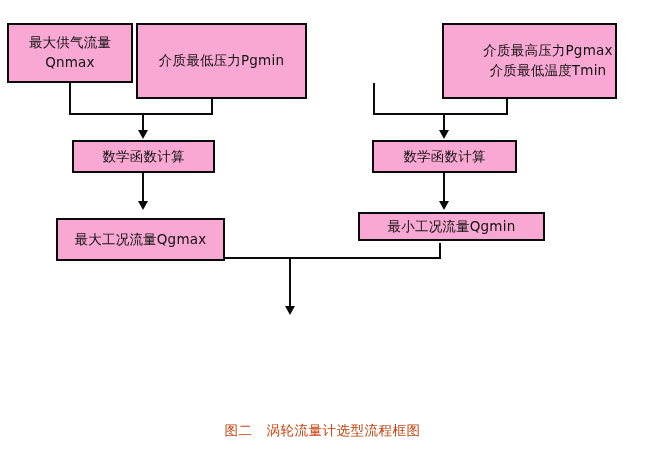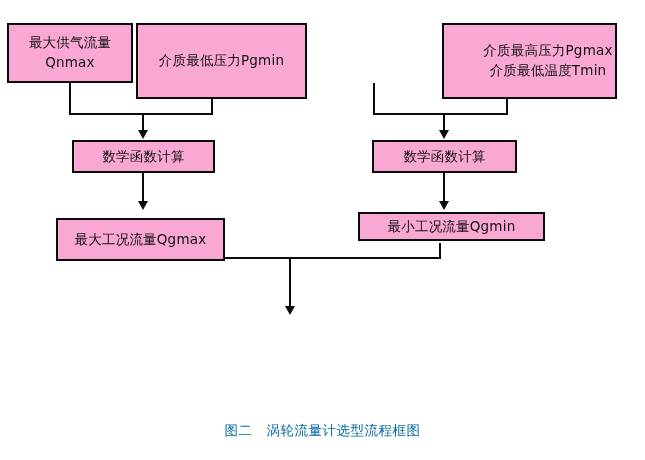--- a/index.html
+++ b/index.html
@@ -50,21 +50,21 @@
     border-right: 5px solid transparent;
     border-top: 9px solid #0a0a0a;
     z-index: 2;
   }
 
   #caption {
     position: absolute;
     left: 0;
     width: 645px;
     text-align: center;
-    color: #0369a1;
+    color: #c2410c;
     font-size: 13.5px;
     letter-spacing: 0.5px;
   }
 </style>
 </head>
 <body>
 
 <div id="canvas">
 
   <div class="node" style="left:7px; top:23px; width:126px; height:60px;">

